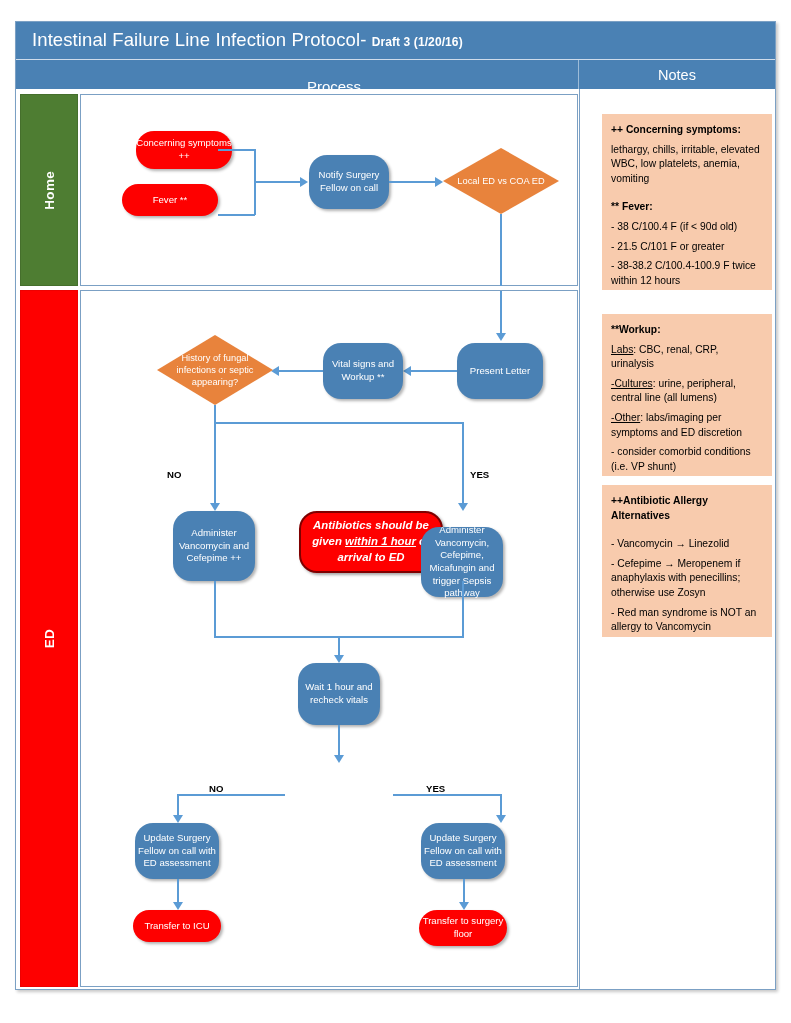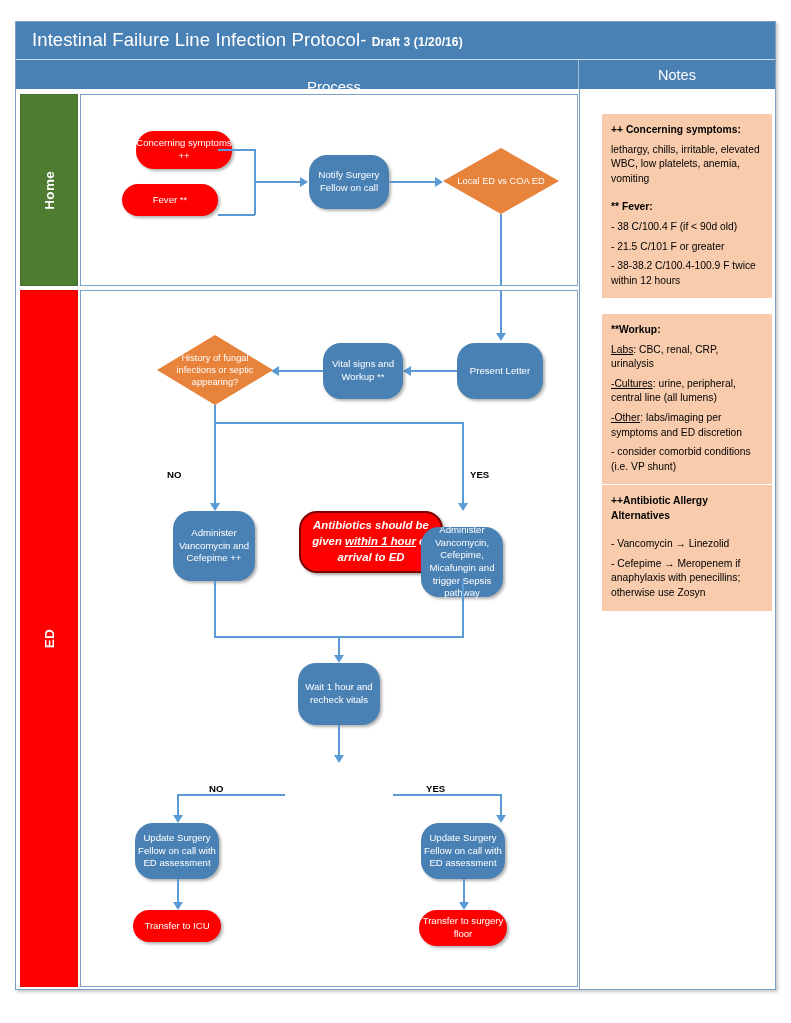--- a/index.html
+++ b/index.html
@@ -35,21 +35,21 @@
   
   .lane-panel{position:absolute;left:64px;width:498px;box-sizing:border-box;
               background:#fff;border:1px solid #7ba0c4;}
   #panel-home{top:72px;height:192px;}
   #panel-ed{top:268px;height:697px;}
 
   
   #notes-col{position:absolute;left:563px;top:67px;right:0;bottom:0;
              border-left:1px solid #7ba0c4;box-sizing:border-box;background:#fff;}
   .note{position:absolute;left:22px;width:170px;background:#f8cbad;color:#000;
-        font-size:10.3px;line-height:1.42;padding:9px 9px 10px 9px;box-sizing:border-box;}
+        font-size:10.3px;line-height:1.42;padding:9px 9px 2px 9px;box-sizing:border-box;}
   #note-1{top:25px;}
   #note-2{top:225px;}
   #note-3{top:396px;}
   .note b{font-weight:bold;}
   .note .u{text-decoration:underline;}
   .note .gap{display:block;height:9px;}
   .note p{margin:0 0 5px 0;}
   .note p:last-child{margin-bottom:0;}
 
   
@@ -227,17 +227,18 @@
         <p><span class="u">-Cultures</span><span>:  urine, peripheral, central line (all lumens)</span></p>
         <p><span class="u">-Other</span><span>:  labs/imaging per symptoms and ED discretion</span></p>
         <p>- consider comorbid conditions (i.e. VP shunt)</p>
       </div>
 
       <div class="note" id="note-3">
         <p><b>++Antibiotic Allergy Alternatives</b></p>
         <span class="gap"></span>
         <p>- Vancomycin → Linezolid</p>
         <p>- Cefepime → Meropenem if anaphylaxis with penecillins; otherwise use Zosyn</p>
+        <p>- Red man syndrome is NOT an allergy to Vancomycin</p>
       </div>
     </div>
 
   </div>
 </div>
 
 </body></html>

